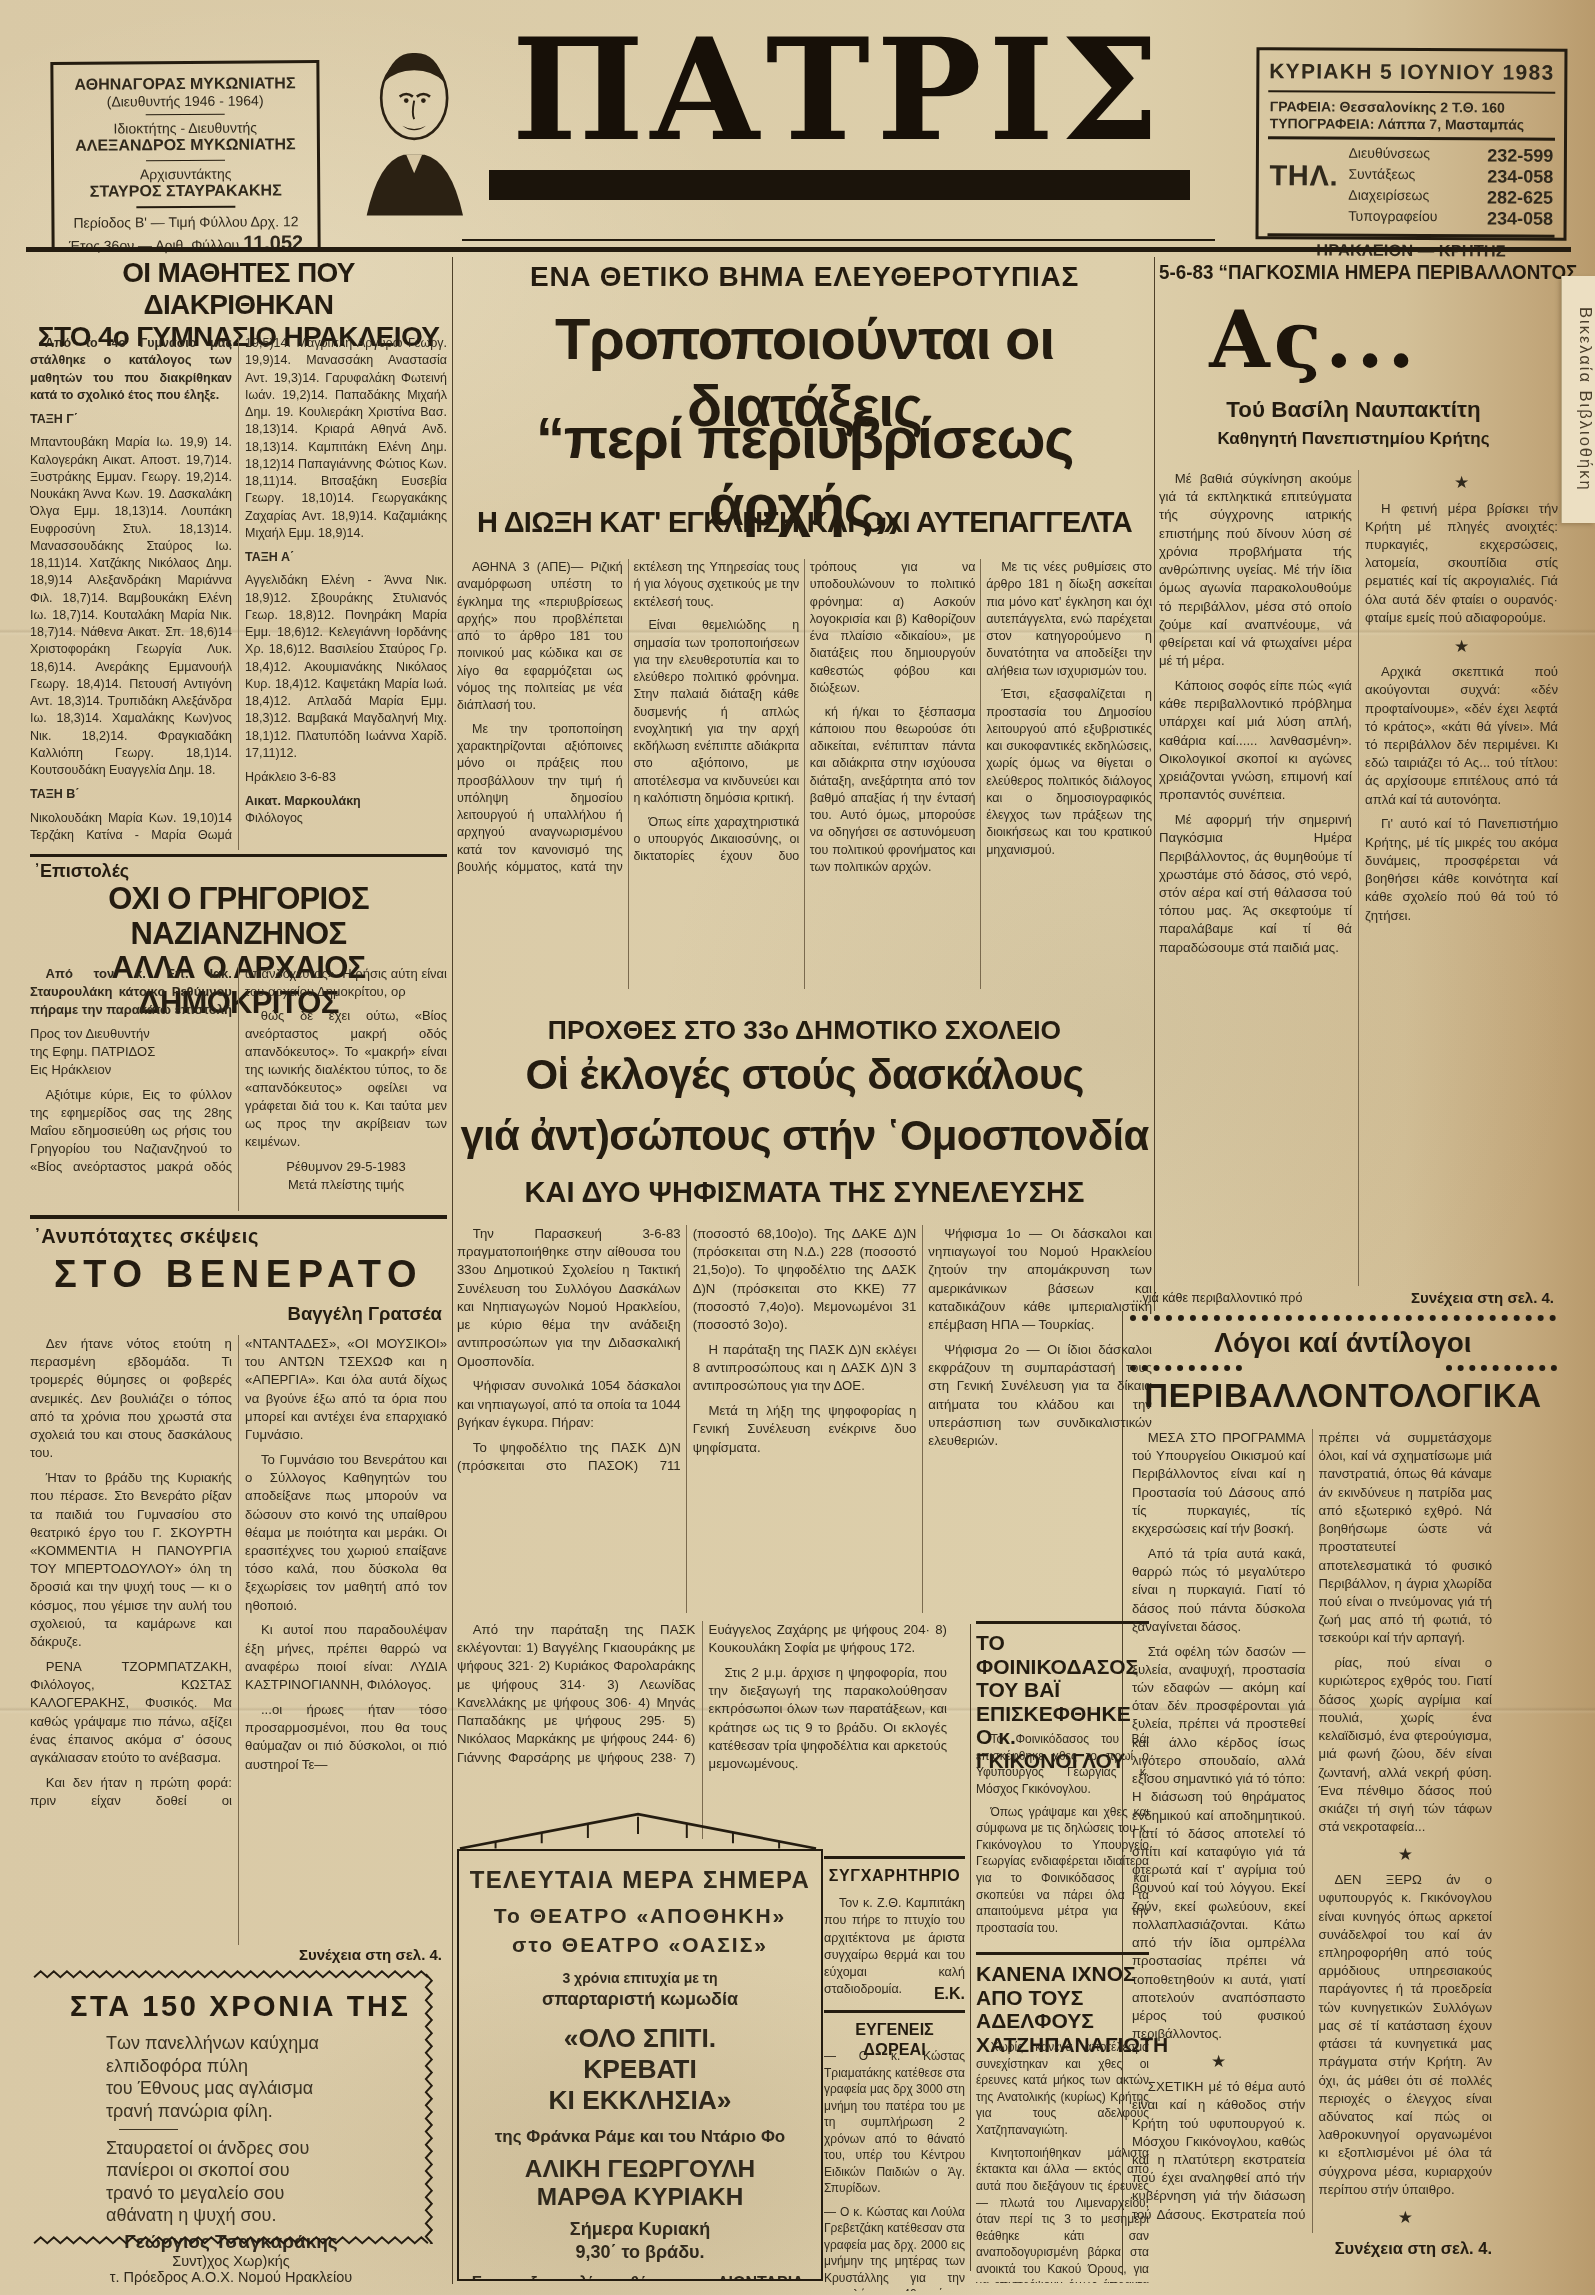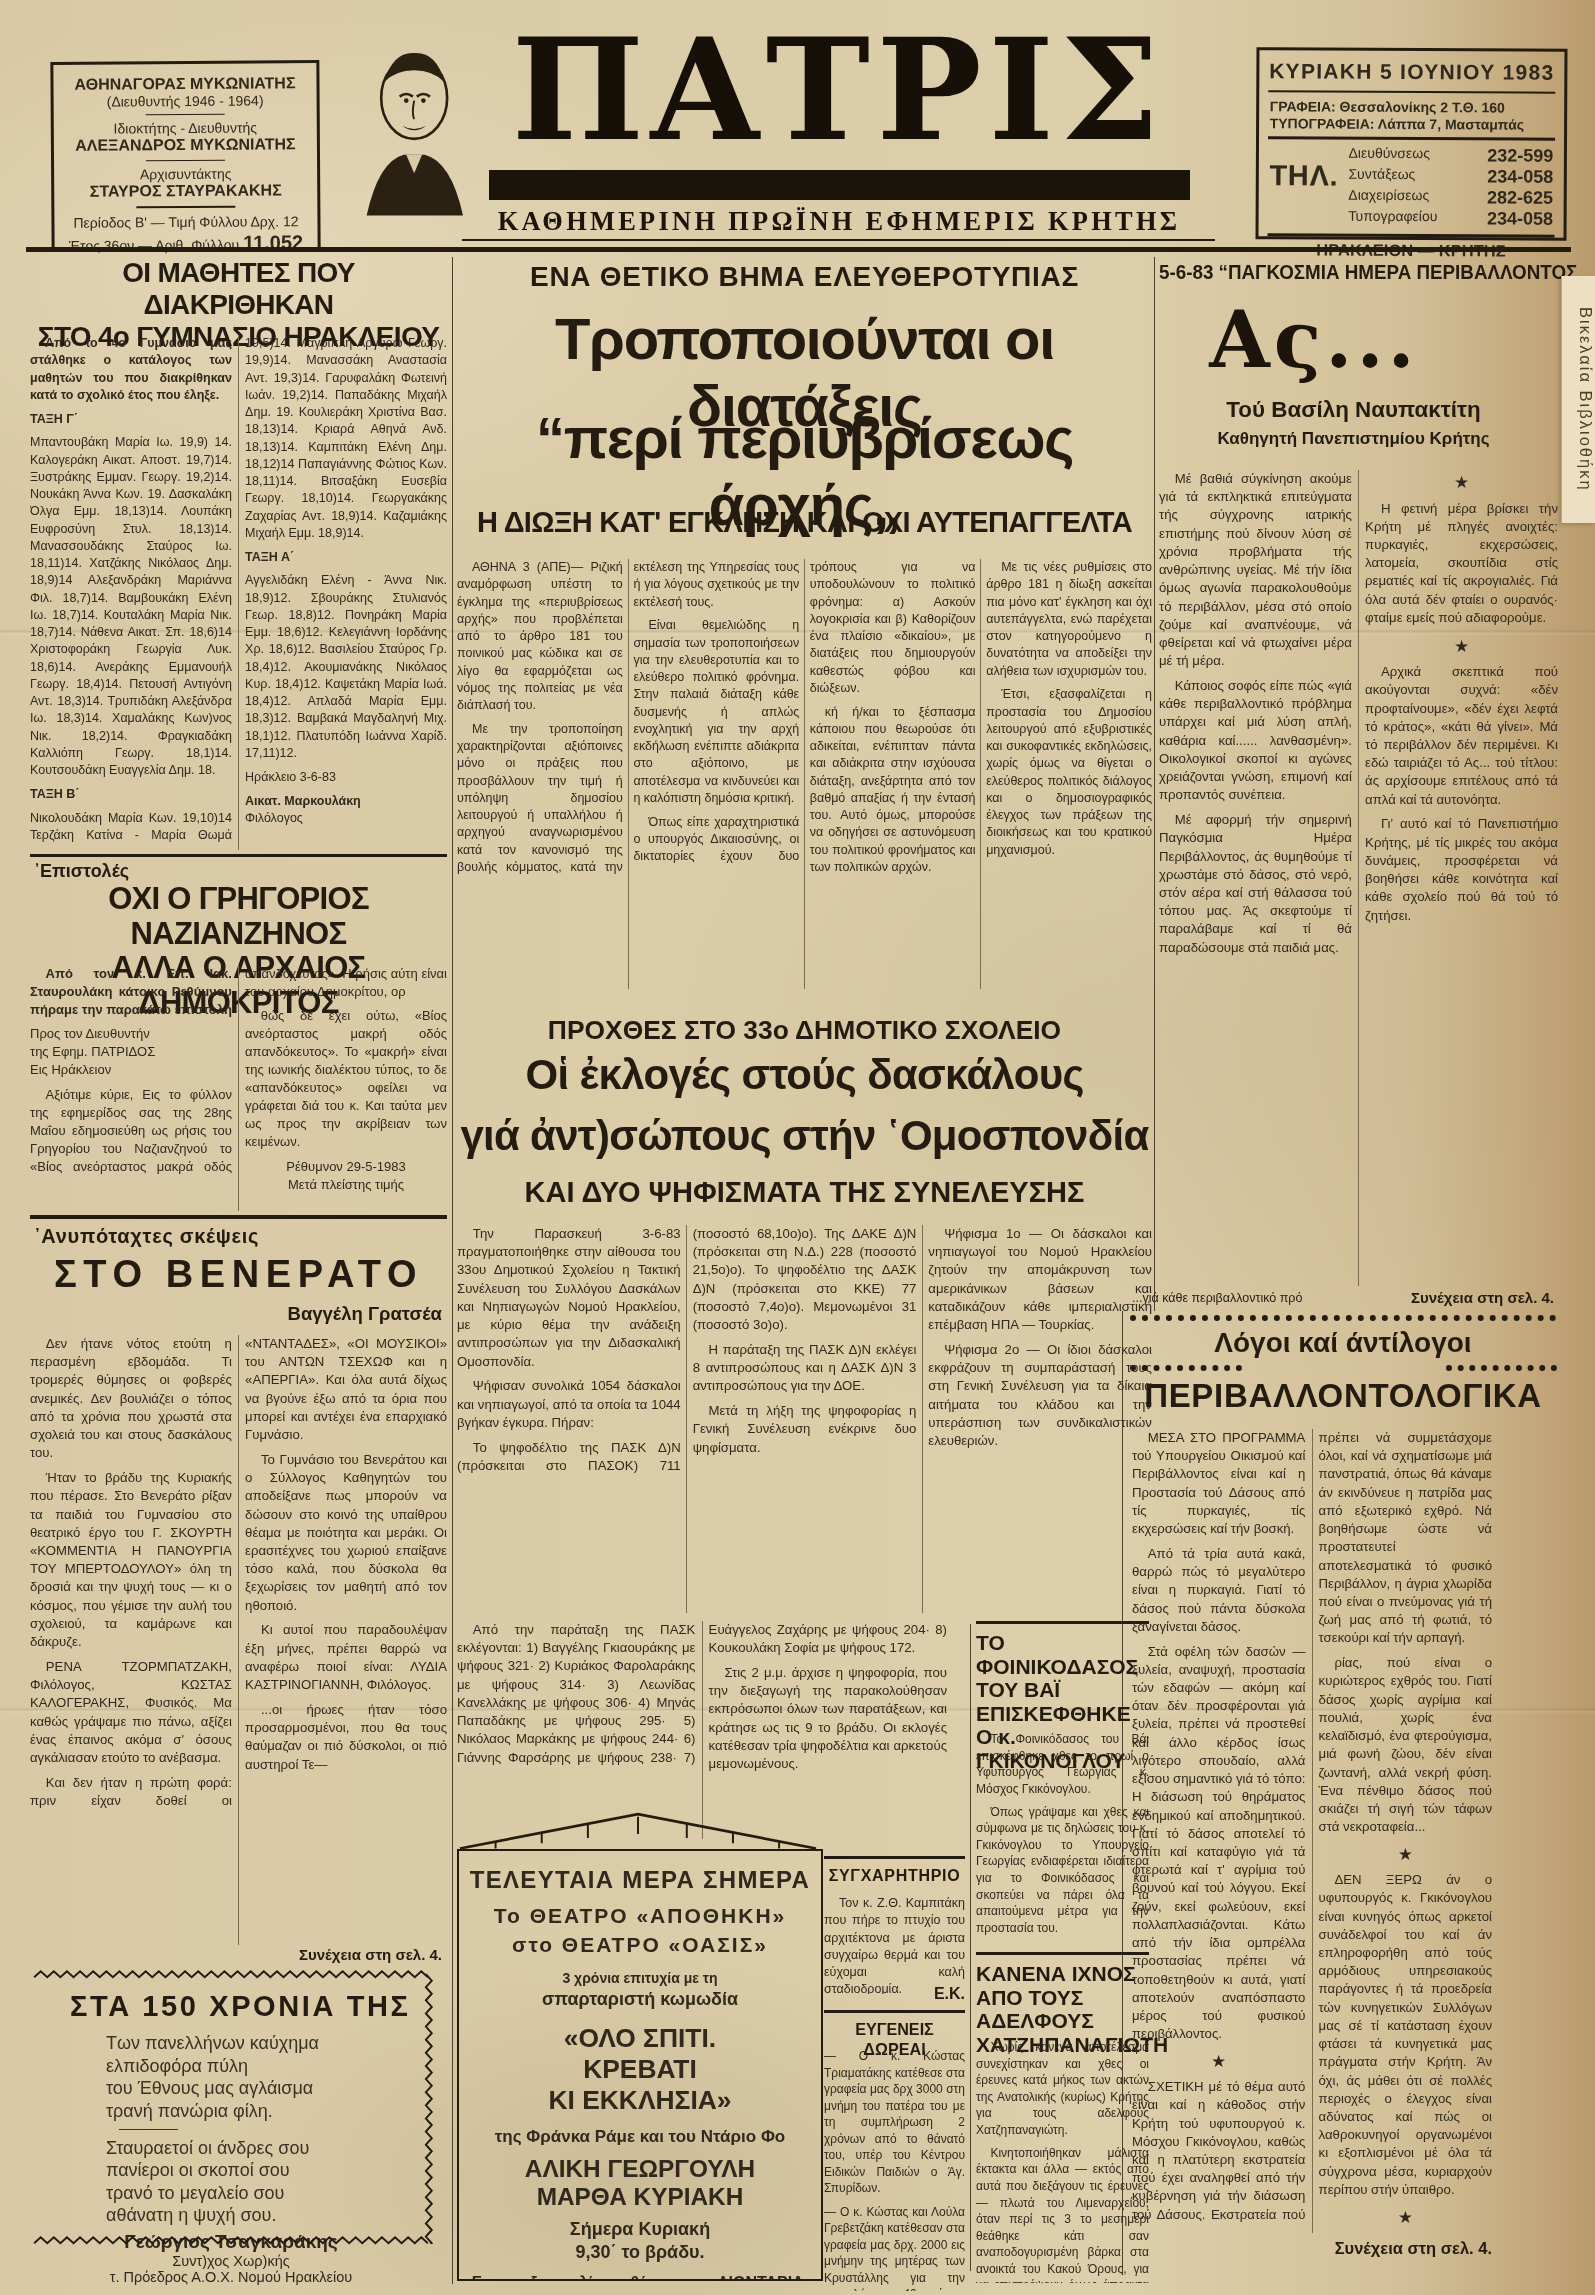--- a/index.html
+++ b/index.html
@@ -69,21 +69,20 @@
     <circle cx="70" cy="104" r="3.5" fill="#2b2113"></circle>
       <circle cx="96" cy="104" r="3.5" fill="#2b2113"></circle>
     <path d="M82 104 q-4 20 0 28" stroke="#2b2113" stroke-width="3" fill="none"></path>
     <path d="M64 142 q18 10 36 0 q-18 14 -36 0 Z" fill="#2b2113"></path>
     <path d="M10 278 Q28 196 66 186 L98 186 Q138 196 156 278 Z" fill="#2b2113"></path>
     <path d="M70 186 L82 214 L94 186 Z" fill="#d9c9a6"></path>
   </svg>
 
   <div class="abs" style="left:489px;top:170px;width:701px;height:30px;background:#1b140b"></div>
   <div class="abs center" style="left:456px;top:14.5px;width:766px;font-family:'DejaVu Serif',serif;font-weight:bold;font-size:140px;line-height:1.08;letter-spacing:6.6px;color:#171008">ΠΑΤΡΙΣ</div>
-  <div class="abs center bold" style="left:456px;top:206px;width:766px;font-family:'Liberation Serif',serif;font-size:26.4px;letter-spacing:3.3px;color:#1d150b">ΚΑΘΗΜΕΡΙΝΗ ΠΡΩΪΝΗ ΕΦΗΜΕΡΙΣ ΚΡΗΤΗΣ</div>
   <div class="rule" style="left:462px;top:239px;width:753px;height:2px"></div>
 
   <div class="abs boxed sans" style="left:1256px;top:48px;width:305px;height:186px;transform:rotate(0.3deg)">
     <div class="center bold" style="font-size:21px;margin-top:9.2px;letter-spacing:1.3px">ΚΥΡΙΑΚΗ 5 ΙΟΥΝΙΟΥ 1983</div>
     <div style="height:2.6px;background:#241c10;margin:6.6px 9.2px 5.3px"></div>
     <div style="font-size:14px;font-weight:bold;margin:0 10.6px">ΓΡΑΦΕΙΑ: Θεσσαλονίκης 2 Τ.Θ. 160</div>
     <div style="font-size:14px;font-weight:bold;margin:1.3px 10.6px 0">ΤΥΠΟΓΡΑΦΕΙΑ: Λάππα 7, Μασταμπάς</div>
     <div style="height:2.6px;background:#241c10;margin:5.3px 9.2px"></div>
     <div style="position:relative;margin:0 10.6px">
       <div class="bold" style="position:absolute;left:0;top:14.5px;font-size:29px;letter-spacing:0.7px">ΤΗΛ.</div>

